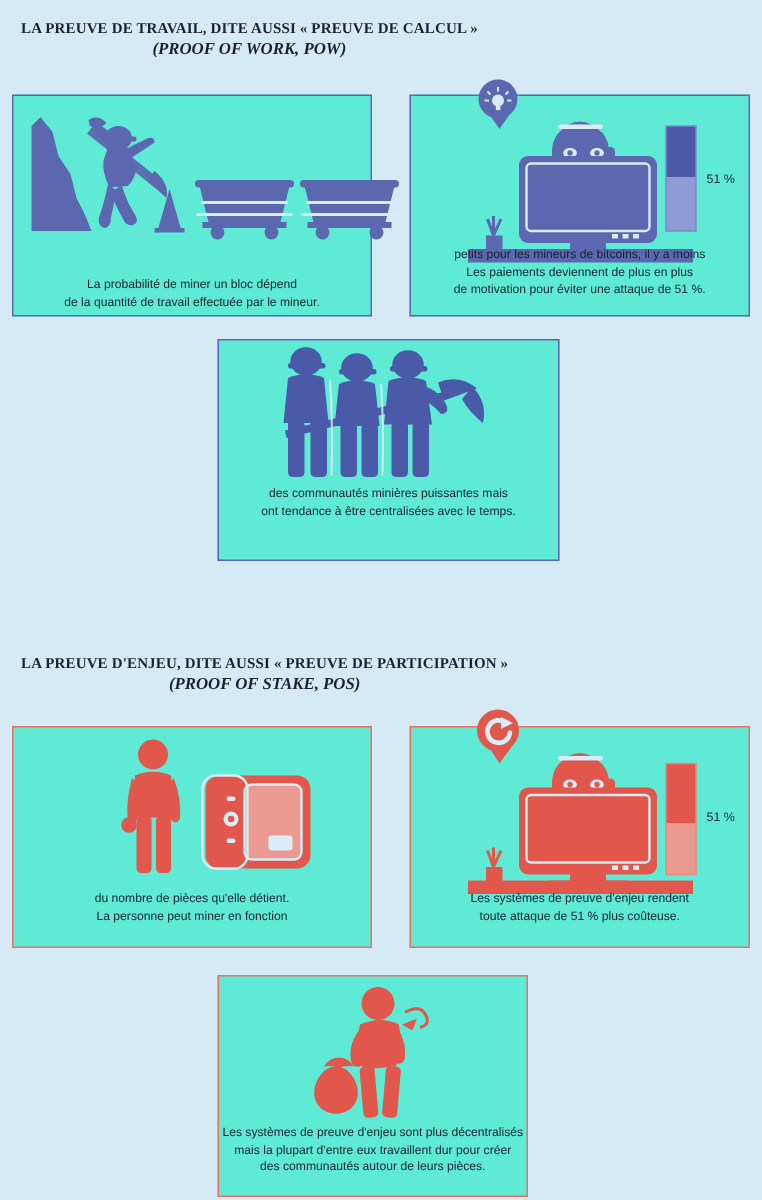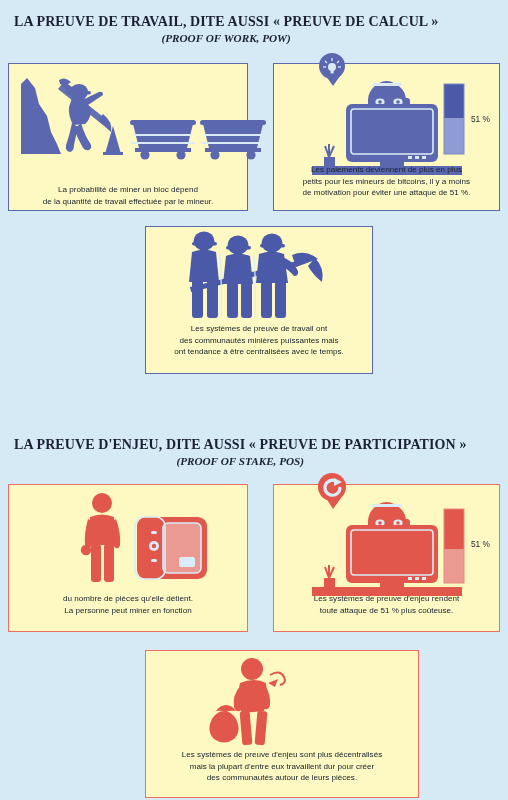--- a/index.html
+++ b/index.html
@@ -5,29 +5,29 @@
   html,body{margin:0;padding:0;}
   body{
     width:508px;height:800px;
     background:#d6eaf6;
     font-family:"Liberation Sans", sans-serif;
     position:relative;overflow:hidden;
   }
   .section-head{position:absolute;left:14px;}
   .head-line1{
     font-family:"Liberation Serif", serif;
-    font-weight:bold;font-size:14px;letter-spacing:.1px;
+    font-weight:bold;font-size:10px;letter-spacing:.1px;
     color:#1b2133;white-space:nowrap;text-align:center;
   }
   .head-line2{
     font-family:"Liberation Serif", serif;
     font-weight:bold;font-style:italic;font-size:11.2px;
     color:#1b2133;white-space:nowrap;margin-top:2px;text-align:center;
   }
-  .card{position:absolute;box-sizing:border-box;background:#fef9c3;}
+  .card{position:absolute;box-sizing:border-box;background:#5eead4;}
   .card.pow{border:1.4px solid #5b68b0;}
   .card.pos{border:1.4px solid #ef6f63;}
   .card-text{
     position:absolute;left:0;right:0;
     font-size:8.1px;line-height:11.6px;color:#16202c;
     text-align:center;
   }
   .card-text div{white-space:nowrap;}
   .art{position:absolute;overflow:visible;}
   .pct-label{
@@ -156,22 +156,22 @@
 
   <div class="art" style="left:170px;top:20px;width:56px;height:70px;">
     <svg width="56" height="70" viewBox="0 0 56 70">
       <rect x="0" y="0" width="20" height="34" fill="#4b5aa8"></rect>
       <rect x="0" y="34" width="20" height="36" fill="#8e9bd4"></rect>
       <rect x="0" y="0" width="20" height="70" fill="none" stroke="#7d8bc6" stroke-width="1"></rect>
     </svg>
   </div>
   <div class="pct-label" style="left:197px;top:50px;">51 %</div>
   <div class="card-text" style="top:100px;">
+    <div>petits pour les mineurs de bitcoins, il y a moins</div>
     <div>Les paiements deviennent de plus en plus</div>
-    <div>petits pour les mineurs de bitcoins, il y a moins</div>
     <div>de motivation pour éviter une attaque de 51 %.</div>
   </div>
 </div>
 
 <div class="card pow" style="left:145px;top:226px;width:228px;height:148px;">
   <div class="art" style="left:16px;top:-2px;width:200px;height:94px;">
     <svg width="200" height="94" viewBox="0 0 200 94">
       <g fill="#4b5aa8">
 
         <ellipse cx="42" cy="16" rx="10.5" ry="9.5"></ellipse>
@@ -201,21 +201,20 @@
         <path d="M153 33 q10 10 7 24 q-9 -7 -14 -16 z"></path>
       </g>
 
       <g stroke="#d9ecf7" stroke-width="1.4" fill="none" opacity="0.85">
         <path d="M58 28 q2 30 1 64"></path>
         <path d="M92 31 q2 28 1 61"></path>
       </g>
     </svg>
   </div>
   <div class="card-text" style="top:96px;">
-    <div>Les systèmes de preuve de travail ont</div>
     <div>des communautés minières puissantes mais</div>
     <div>ont tendance à être centralisées avec le temps.</div>
   </div>
 </div>
 
 <div class="section-head" style="top:437px;">
   <div class="head-line1">LA PREUVE D'ENJEU, DITE AUSSI « PREUVE DE PARTICIPATION »</div>
   <div class="head-line2">(PROOF OF STAKE, POS)</div>
 </div>
 
@@ -305,21 +304,21 @@
       <rect x="0" y="0" width="20" height="74" fill="none" stroke="#e58a81" stroke-width="1"></rect>
     </svg>
   </div>
   <div class="pct-label" style="left:197px;top:54px;">51 %</div>
   <div class="card-text" style="top:108px;">
     <div>Les systèmes de preuve d'enjeu rendent</div>
     <div>toute attaque de 51 % plus coûteuse.</div>
   </div>
 </div>
 
-<div class="card pos" style="left:145px;top:650px;width:274px;height:148px;">
+<div class="card pos" style="left:145px;top:650px;width:207px;height:148px;">
   <div class="art" style="left:50px;top:2px;width:160px;height:96px;">
     <svg width="160" height="96" viewBox="0 0 160 96">
       <g fill="#e1574c">
 
         <circle cx="56" cy="16" r="11"></circle>
 
         <path d="M44 30 q14 -6 26 0 q2 16 -2 28 l-22 2 q-6 -14 -2 -30 z"></path>
 
         <path d="M45 32 q-9 10 -7 22 q1 5 6 4 q4 -2 3 -7 q-1 -8 4 -15 z"></path>
 

